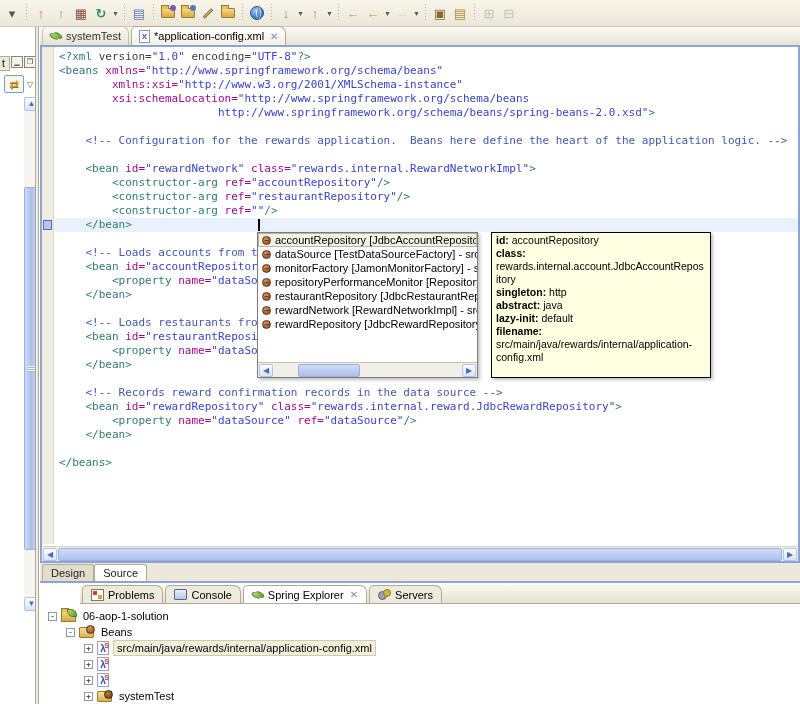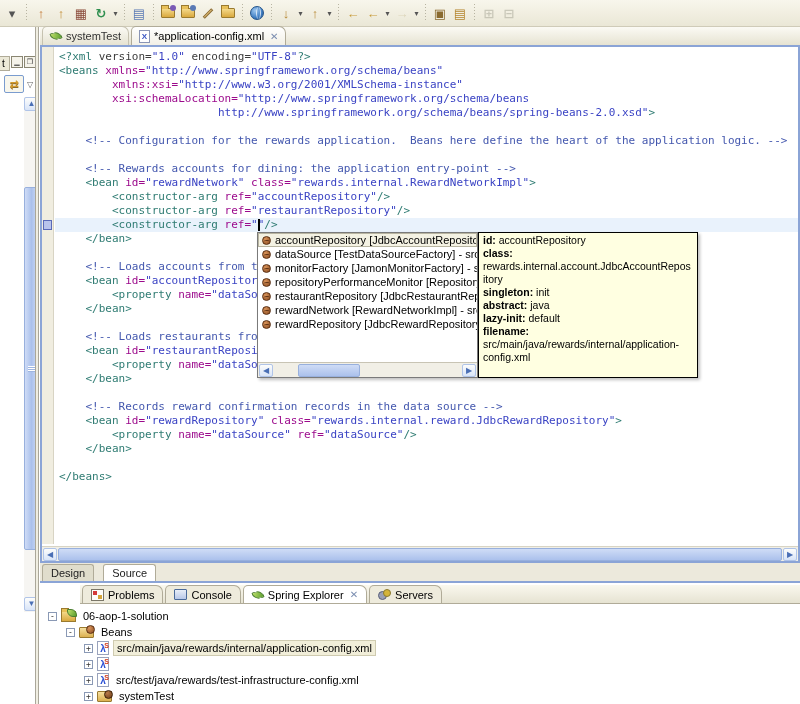--- a/index.html
+++ b/index.html
@@ -83,21 +83,21 @@
     background:#f1efe6; border-top:1px solid #d8d4c4; }
   .hsbtn { position:absolute; top:1px; width:14px; height:13px; background:linear-gradient(#fdfdfb,#d8e4f8);
     border:1px solid #b0c4e8; border-radius:2px; color:#4a6fb5; font-size:8px; text-align:center; line-height:11px; }
   .hsthumb { position:absolute; top:1px; height:13px;
     background:linear-gradient(#cfdcf6,#abc1ec); border:1px solid #98b0dd; border-radius:2px; }
 
   #pagetabs { position:absolute; left:40px; top:563px; width:760px; height:20px;
     background:#ece9dc; border-bottom:2px solid #8ba4d6; display:flex; align-items:flex-end; padding-left:2px; }
   .ptab { height:17px; padding:0 8px; font-size:11px; display:flex; align-items:center;
     border:1px solid #b0ab98; border-bottom:none; border-radius:3px 3px 0 0; color:#222; }
-  .ptab.active { background:#fff;margin-left:9px; }
+  .ptab.active { background:#fff; }
   .ptab.inactive { background:#e0ddcc; }
 
   
   #bottomview { position:absolute; left:40px; top:585px; width:760px; height:119px; background:#fff; }
   #bvtabs { position:absolute; left:0; top:0; width:760px; height:19px;
     background:linear-gradient(#faf8ee,#e6e3d2); border-bottom:1px solid #b0ab98; display:flex; align-items:flex-end;margin-left:40px; }
   .btab { height:18px; display:flex; align-items:center; gap:4px; padding:0 8px; margin-left:2px;
     border:1px solid #b0ab98; border-bottom:none; border-radius:5px 7px 0 0; white-space:nowrap; }
   .btab.active { background:#fff;align-items:center; }
   .btab.inactive { background:#eeebdc; }
@@ -136,21 +136,21 @@
   .caitem { height:14px; display:flex; align-items:center; padding:0 2px; overflow:hidden; white-space:nowrap; font-size:11px; }
   .caitem.sel { background:#f4f2e3; outline:1px solid #b8b5a1; outline-offset:-1px; }
   .ic-bean { width:9px; height:9px; border-radius:50%; flex:none; margin:0 4px 0 2px;
     background:radial-gradient(circle at 35% 30%,#d8935a,#8a4a1f); border:1px solid #5a2f12;
     position:relative; }
   .ic-bean:before { content:""; position:absolute; left:1px; top:3px; width:6px; height:2px;
     border-radius:50%; border-top:1px solid #5a2f12; }
   #cascroll { position:absolute; left:0; bottom:0; width:219px; height:15px; background:#f1efe6; border-top:1px solid #c8c4b4; }
 
   
-  #catip { position:absolute; left:478px; top:232px; width:220px; height:146px;
+  #catip { position:absolute; left:491px; top:232px; width:220px; height:146px;
     background:#ffffe1; border:1px solid #000; padding:1px 4px; font-size:10.5px; line-height:13px;
     overflow:hidden; overflow-wrap:break-word; box-shadow:2px 2px 3px rgba(0,0,0,.25); }
   #catip b { font-weight:bold; }
 </style>
 </head>
 <body>
 
 <div id="toolbar">
     <span class="tbi" style="color: rgb(85, 85, 85);">▾</span>
     <span class="tbsep"></span>
@@ -238,21 +238,20 @@
     <div id="linehl"></div>
     <div id="code">
         <div class="cl"><span class="sx-t">&lt;?xml </span><span class="sx-k">version=</span><span class="sx-v">"1.0"</span><span class="sx-k"> encoding=</span><span class="sx-v">"UTF-8"</span><span class="sx-t">?&gt;</span></div>
         <div class="cl"><span class="sx-t">&lt;beans </span><span class="sx-a">xmlns=</span><span class="sx-v">"http://www.springframework.org/schema/beans"</span></div>
         <div class="cl"><span class="sx-p">        </span><span class="sx-a">xmlns:xsi=</span><span class="sx-v">"http://www.w3.org/2001/XMLSchema-instance"</span></div>
         <div class="cl"><span class="sx-p">        </span><span class="sx-a">xsi:schemaLocation=</span><span class="sx-v">"http://www.springframework.org/schema/beans</span></div>
         <div class="cl"><span class="sx-v">                        http://www.springframework.org/schema/beans/spring-beans-2.0.xsd"</span><span class="sx-t">&gt;</span></div>
         <div class="cl"></div>
         <div class="cl"><span class="sx-c">    &lt;!-- Configuration for the rewards application.  Beans here define the heart of the application logic. --&gt;</span></div>
         <div class="cl"></div>
-        <div class="cl"><span class="sx-c">    &lt;!-- Rewards accounts for dining: the application entry-point --&gt;</span></div>
         <div class="cl"><span class="sx-p">    </span><span class="sx-t">&lt;bean </span><span class="sx-a">id=</span><span class="sx-v">"rewardNetwork"</span><span class="sx-a"> class=</span><span class="sx-v">"rewards.internal.RewardNetworkImpl"</span><span class="sx-t">&gt;</span></div>
         <div class="cl"><span class="sx-p">        </span><span class="sx-t">&lt;constructor-arg </span><span class="sx-a">ref=</span><span class="sx-v">"accountRepository"</span><span class="sx-t">/&gt;</span></div>
         <div class="cl"><span class="sx-p">        </span><span class="sx-t">&lt;constructor-arg </span><span class="sx-a">ref=</span><span class="sx-v">"restaurantRepository"</span><span class="sx-t">/&gt;</span></div>
         <div class="cl"><span class="sx-p">        </span><span class="sx-t">&lt;constructor-arg </span><span class="sx-a">ref=</span><span class="sx-v">""</span><span class="sx-t">/&gt;</span></div>
         <div class="cl"><span class="sx-p">    </span><span class="sx-t">&lt;/bean&gt;</span></div>
         <div class="cl"></div>
         <div class="cl"><span class="sx-c">    &lt;!-- Loads accounts from t</span></div>
         <div class="cl"><span class="sx-p">    </span><span class="sx-t">&lt;bean </span><span class="sx-a">id=</span><span class="sx-v">"accountRepositor</span></div>
         <div class="cl"><span class="sx-p">        </span><span class="sx-t">&lt;property </span><span class="sx-a">name=</span><span class="sx-v">"dataSo</span></div>
         <div class="cl"><span class="sx-p">    </span><span class="sx-t">&lt;/bean&gt;</span></div>
@@ -319,21 +318,20 @@
         <span class="ticon ic-sconfig">λ</span>
         <span class="tlabel sel">src/main/java/rewards/internal/application-config.xml</span>
       </div>
       <div class="trow" style="padding-left: 44px;">
         <span class="texp">+</span>
         <span class="ticon ic-sconfig">λ</span>
       </div>
       <div class="trow" style="padding-left: 44px;">
         <span class="texp">+</span>
         <span class="ticon ic-sconfig">λ</span>
-        <span class="tlabel">src/test/java/rewards/test-infrastructure-config.xml</span>
       </div>
       <div class="trow" style="padding-left: 44px;">
         <span class="texp">+</span>
         <span class="ticon ic-configset"></span>
         <span class="tlabel">systemTest</span>
       </div>
     </div>
 </div>
 
 <div id="capopup">
@@ -367,13 +365,13 @@
         <span>rewardRepository [JdbcRewardRepository] - src/r</span>
       </div>
     </div>
   <div id="cascroll">
     <div class="hsbtn" style="left:1px">◀</div>
     <div class="hsthumb" style="left:40px;width:62px"></div>
     <div class="hsbtn" style="right:1px">▶</div>
   </div>
 </div>
 
-<div id="catip"><b>id:</b><span> accountRepository</span>​<wbr><br><b>class:</b><span> rewards.internal.account.JdbcAccountRepository</span>​<wbr><br><b>singleton:</b><span> init</span>​<wbr><br><b>abstract:</b><span> java</span>​<wbr><br><b>lazy-init:</b><span> default</span>​<wbr><br><b>filename:</b><span> src/main/java/rewards/internal/application-config.xml</span>​<wbr></div>
+<div id="catip"><b>id:</b><span> accountRepository</span>​<wbr><br><b>class:</b><span> rewards.internal.account.JdbcAccountRepository</span>​<wbr><br><b>singleton:</b><span> http</span>​<wbr><br><b>abstract:</b><span> java</span>​<wbr><br><b>lazy-init:</b><span> default</span>​<wbr><br><b>filename:</b><span> src/main/java/rewards/internal/application-config.xml</span>​<wbr></div>
 
 </body></html>

